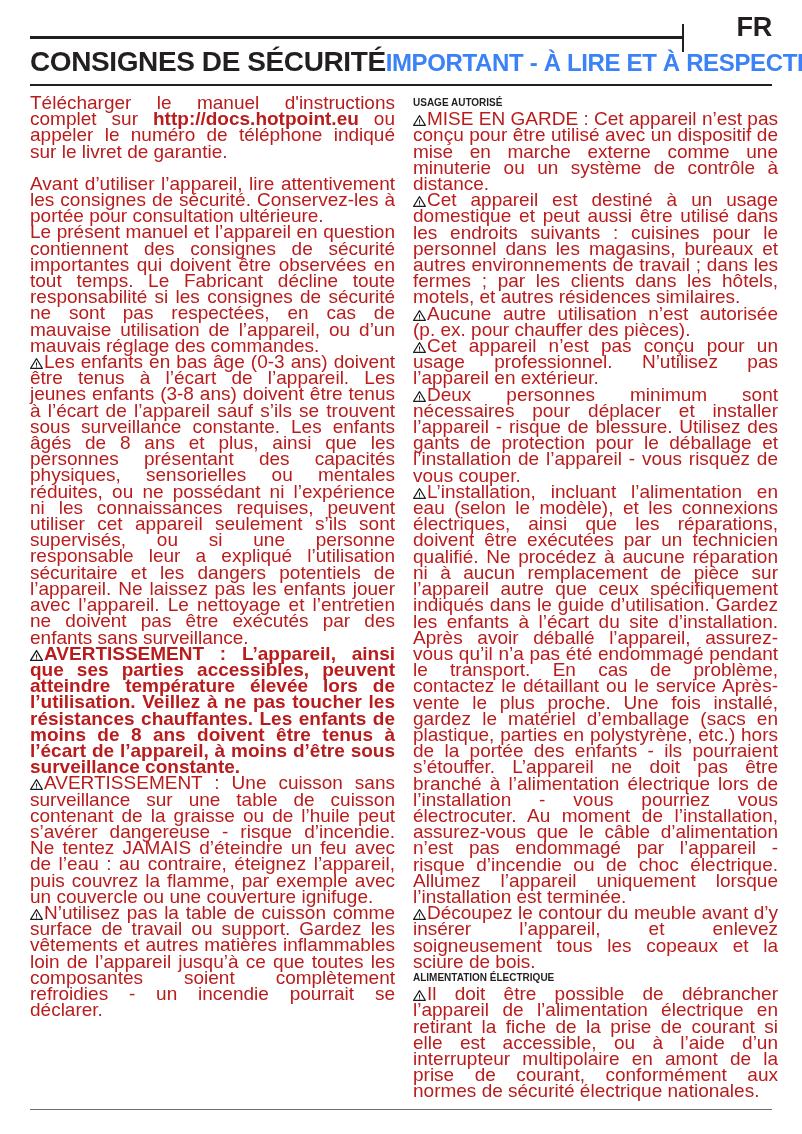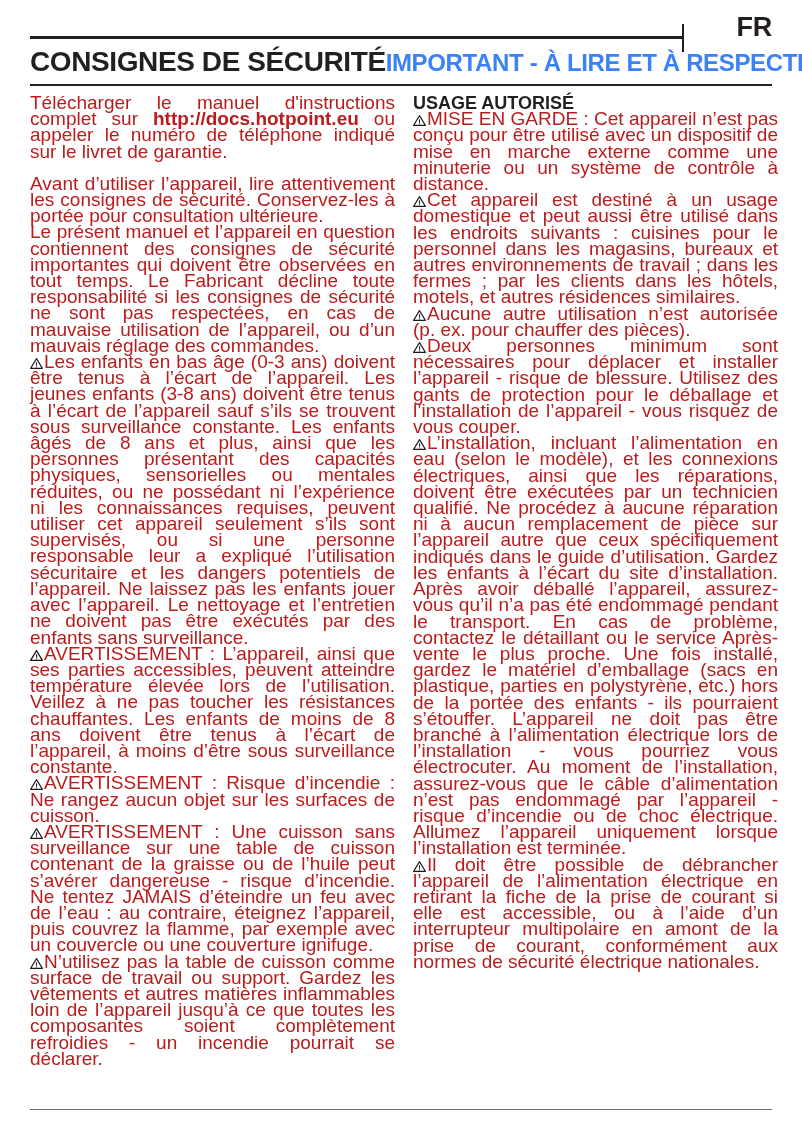--- a/index.html
+++ b/index.html
@@ -103,29 +103,29 @@
     line-height: 16.2px;
     text-align: justify;
     text-justify: inter-word;
     margin: 0;
     color: #b91c1c;
     hyphens: none;
   }
   .para-gap { height: 16px; }
 
   .sect-head {
-    font-size: 18px;
+    font-size: 10px;
     line-height: 16.2px;
     font-weight: bold;
     margin: 0;
     color: #231f20;
   }
 
   .bold-block {
-    font-weight: normal;
+    font-weight: bold;
   }
 
   .url-bold { font-weight: bold; }
 
   
   .warn {
     display: inline-block;
     width: 13px;
     height: 11px;
     vertical-align: -1px;
@@ -184,25 +184,20 @@
               <rect x="6.0" y="8.4" width="1.05" height="1.05" fill="#1a1a1a"></rect>
             </svg></span><span>Les enfants en bas âge (0-3 ans) doivent être tenus à l’écart de l’appareil. Les jeunes enfants (3-8 ans) doivent être tenus à l’écart de l’appareil sauf s’ils se trouvent sous surveillance constante. Les enfants âgés de 8 ans et plus, ainsi que les personnes présentant des capacités physiques, sensorielles ou mentales réduites, ou ne possédant ni l’expérience ni les connaissances requises, peuvent utiliser cet appareil seulement s’ils sont supervisés, ou si une personne responsable leur a expliqué l’utilisation sécuritaire et les dangers potentiels de l’appareil. Ne laissez pas les enfants jouer avec l’appareil. Le nettoyage et l’entretien ne doivent pas être exécutés par des enfants sans surveillance.</span></p>
 
       <p class="para bold-block"><span class="warn"><svg width="13" height="11" viewBox="0 0 13 11">
               <path d="M6.5 0.6 L12.4 10.4 L0.6 10.4 Z" fill="none" stroke="#1a1a1a" stroke-width="1.3" stroke-linejoin="round"></path>
               <rect x="6.0" y="4.4" width="1.1" height="3.3" fill="#1a1a1a"></rect>
               <rect x="6.0" y="8.4" width="1.1" height="1.1" fill="#1a1a1a"></rect>
             </svg></span><span>AVERTISSEMENT : L’appareil, ainsi que ses parties accessibles, peuvent atteindre température élevée lors de l’utilisation. Veillez à ne pas toucher les résistances chauffantes. Les enfants de moins de 8 ans doivent être tenus à l’écart de l’appareil, à moins d’être sous surveillance constante.</span></p>
 
 
-      <p class="para"><span class="warn"><svg width="13" height="11" viewBox="0 0 13 11">
-              <path d="M6.5 0.6 L12.4 10.4 L0.6 10.4 Z" fill="none" stroke="#1a1a1a" stroke-width="1.1" stroke-linejoin="round"></path>
-              <rect x="6.0" y="4.4" width="1.05" height="3.3" fill="#1a1a1a"></rect>
-              <rect x="6.0" y="8.4" width="1.05" height="1.05" fill="#1a1a1a"></rect>
-            </svg></span><span>AVERTISSEMENT : Risque d’incendie : Ne rangez aucun objet sur les surfaces de cuisson.</span></p>
 
 
       <p class="para"><span class="warn"><svg width="13" height="11" viewBox="0 0 13 11">
               <path d="M6.5 0.6 L12.4 10.4 L0.6 10.4 Z" fill="none" stroke="#1a1a1a" stroke-width="1.1" stroke-linejoin="round"></path>
               <rect x="6.0" y="4.4" width="1.05" height="3.3" fill="#1a1a1a"></rect>
               <rect x="6.0" y="8.4" width="1.05" height="1.05" fill="#1a1a1a"></rect>
             </svg></span><span>AVERTISSEMENT : Une cuisson sans surveillance sur une table de cuisson contenant de la graisse ou de l’huile peut s’avérer dangereuse - risque d’incendie. Ne tentez JAMAIS d’éteindre un feu avec de l’eau : au contraire, éteignez l’appareil, puis couvrez la flamme, par exemple avec un couvercle ou une couverture ignifuge.</span></p>
 
       <p class="para"><span class="warn"><svg width="13" height="11" viewBox="0 0 13 11">
               <path d="M6.5 0.6 L12.4 10.4 L0.6 10.4 Z" fill="none" stroke="#1a1a1a" stroke-width="1.1" stroke-linejoin="round"></path>
@@ -227,36 +222,47 @@
               <rect x="6.0" y="4.4" width="1.05" height="3.3" fill="#1a1a1a"></rect>
               <rect x="6.0" y="8.4" width="1.05" height="1.05" fill="#1a1a1a"></rect>
             </svg></span><span>Cet appareil est destiné à un usage domestique et peut aussi être utilisé dans les endroits suivants : cuisines pour le personnel dans les magasins, bureaux et autres environnements de travail ; dans les fermes ; par les clients dans les hôtels, motels, et autres résidences similaires.</span></p>
 
       <p class="para"><span class="warn"><svg width="13" height="11" viewBox="0 0 13 11">
               <path d="M6.5 0.6 L12.4 10.4 L0.6 10.4 Z" fill="none" stroke="#1a1a1a" stroke-width="1.1" stroke-linejoin="round"></path>
               <rect x="6.0" y="4.4" width="1.05" height="3.3" fill="#1a1a1a"></rect>
               <rect x="6.0" y="8.4" width="1.05" height="1.05" fill="#1a1a1a"></rect>
             </svg></span><span>Aucune autre utilisation n’est autorisée (p. ex. pour chauffer des pièces).</span></p>
 
+      <p class="para"><span class="warn"><svg width="13" height="11" viewBox="0 0 13 11">
+              <path d="M6.5 0.6 L12.4 10.4 L0.6 10.4 Z" fill="none" stroke="#1a1a1a" stroke-width="1.1" stroke-linejoin="round"></path>
+              <rect x="6.0" y="4.4" width="1.05" height="3.3" fill="#1a1a1a"></rect>
+              <rect x="6.0" y="8.4" width="1.05" height="1.05" fill="#1a1a1a"></rect>
+            </svg></span><span>Cet appareil n’est pas conçu pour un usage professionnel. N’utilisez pas l’appareil en extérieur.</span></p>
 
 
       <p class="para"><span class="warn"><svg width="13" height="11" viewBox="0 0 13 11">
               <path d="M6.5 0.6 L12.4 10.4 L0.6 10.4 Z" fill="none" stroke="#1a1a1a" stroke-width="1.1" stroke-linejoin="round"></path>
               <rect x="6.0" y="4.4" width="1.05" height="3.3" fill="#1a1a1a"></rect>
               <rect x="6.0" y="8.4" width="1.05" height="1.05" fill="#1a1a1a"></rect>
             </svg></span><span>Deux personnes minimum sont nécessaires pour déplacer et installer l’appareil - risque de blessure. Utilisez des gants de protection pour le déballage et l’installation de l’appareil - vous risquez de vous couper.</span></p>
 
       <p class="para"><span class="warn"><svg width="13" height="11" viewBox="0 0 13 11">
               <path d="M6.5 0.6 L12.4 10.4 L0.6 10.4 Z" fill="none" stroke="#1a1a1a" stroke-width="1.1" stroke-linejoin="round"></path>
               <rect x="6.0" y="4.4" width="1.05" height="3.3" fill="#1a1a1a"></rect>
               <rect x="6.0" y="8.4" width="1.05" height="1.05" fill="#1a1a1a"></rect>
             </svg></span><span>L’installation, incluant l’alimentation en eau (selon le modèle), et les connexions électriques, ainsi que les réparations, doivent être exécutées par un technicien qualifié. Ne procédez à aucune réparation ni à aucun remplacement de pièce sur l’appareil autre que ceux spécifiquement indiqués dans le guide d’utilisation. Gardez les enfants à l’écart du site d’installation. Après avoir déballé l’appareil, assurez-vous qu’il n’a pas été endommagé pendant le transport. En cas de problème, contactez le détaillant ou le service Après-vente le plus proche. Une fois installé, gardez le matériel d’emballage (sacs en plastique, parties en polystyrène, etc.) hors de la portée des enfants - ils pourraient s’étouffer. L’appareil ne doit pas être branché à l’alimentation électrique lors de l’installation - vous pourriez vous électrocuter. Au moment de l’installation, assurez-vous que le câble d’alimentation n’est pas endommagé par l’appareil - risque d’incendie ou de choc électrique. Allumez l’appareil uniquement lorsque l’installation est terminée.</span></p>
 
-
-
+      <p class="para"><span class="warn"><svg width="13" height="11" viewBox="0 0 13 11">
+              <path d="M6.5 0.6 L12.4 10.4 L0.6 10.4 Z" fill="none" stroke="#1a1a1a" stroke-width="1.1" stroke-linejoin="round"></path>
+              <rect x="6.0" y="4.4" width="1.05" height="3.3" fill="#1a1a1a"></rect>
+              <rect x="6.0" y="8.4" width="1.05" height="1.05" fill="#1a1a1a"></rect>
+            </svg></span><span>Découpez le contour du meuble avant d’y insérer l’appareil, et enlevez soigneusement tous les copeaux et la sciure de bois.</span></p>
+
+
+      <p class="sect-head">ALIMENTATION ÉLECTRIQUE</p>
 
       <p class="para"><span class="warn"><svg width="13" height="11" viewBox="0 0 13 11">
               <path d="M6.5 0.6 L12.4 10.4 L0.6 10.4 Z" fill="none" stroke="#1a1a1a" stroke-width="1.1" stroke-linejoin="round"></path>
               <rect x="6.0" y="4.4" width="1.05" height="3.3" fill="#1a1a1a"></rect>
               <rect x="6.0" y="8.4" width="1.05" height="1.05" fill="#1a1a1a"></rect>
             </svg></span><span>Il doit être possible de débrancher l’appareil de l’alimentation électrique en retirant la fiche de la prise de courant si elle est accessible, ou à l’aide d’un interrupteur multipolaire en amont de la prise de courant, conformément aux normes de sécurité électrique nationales.</span></p>
 
     </div>
   </div>
 

